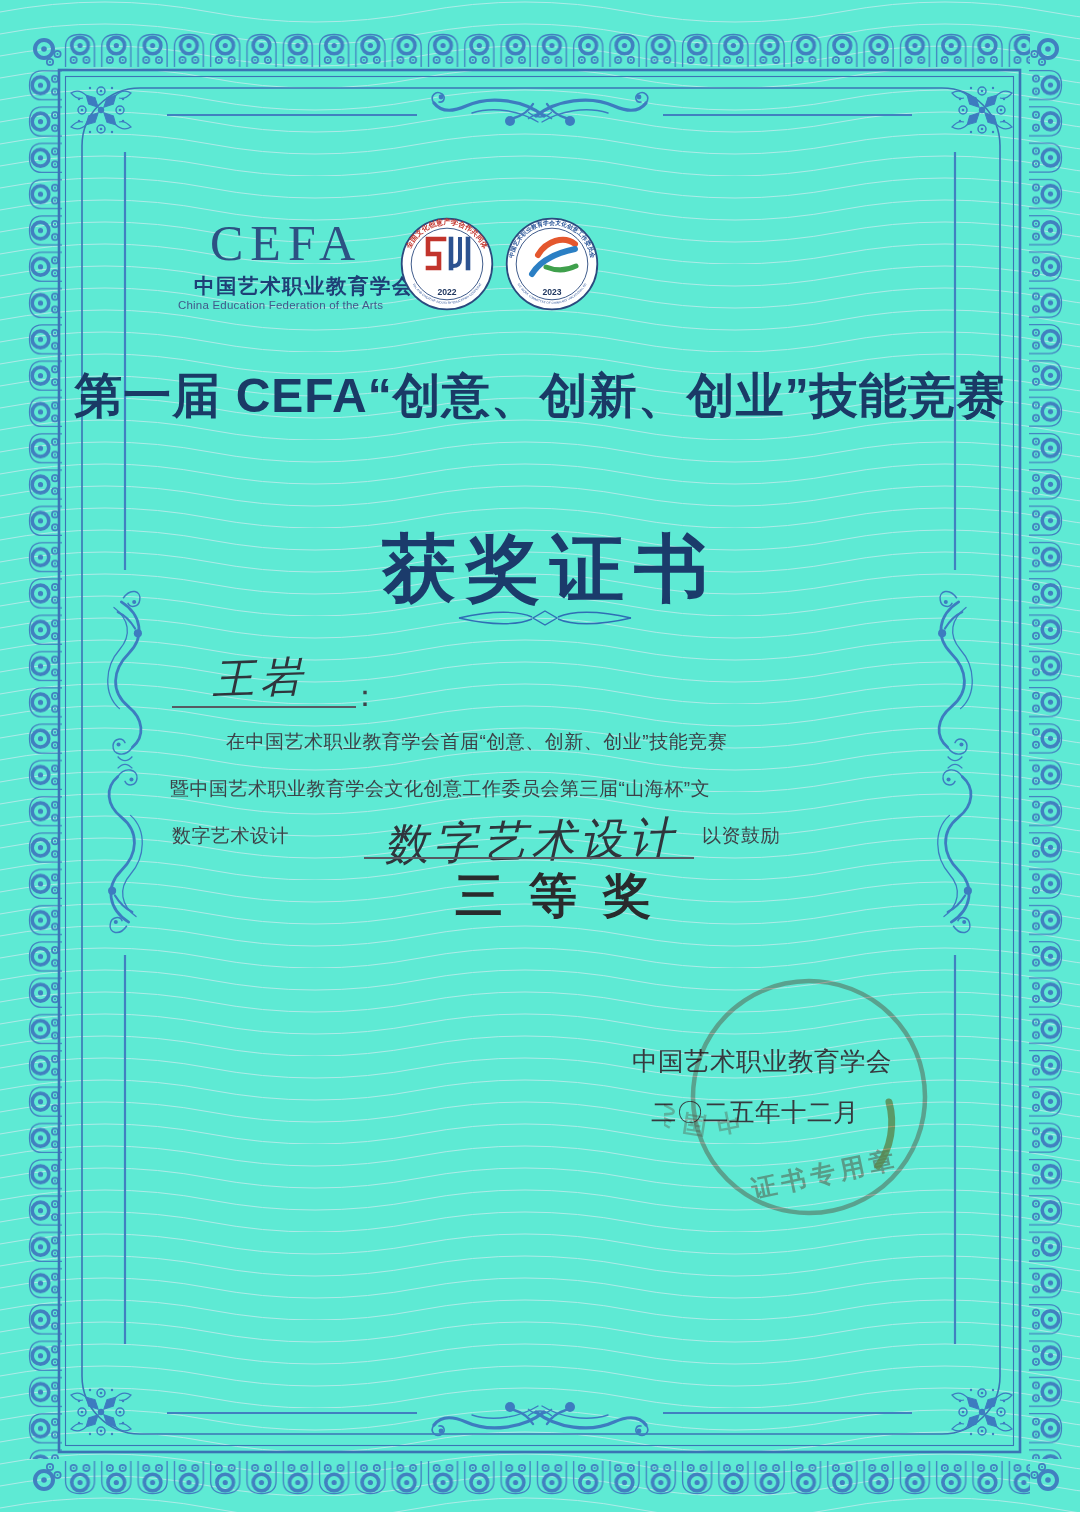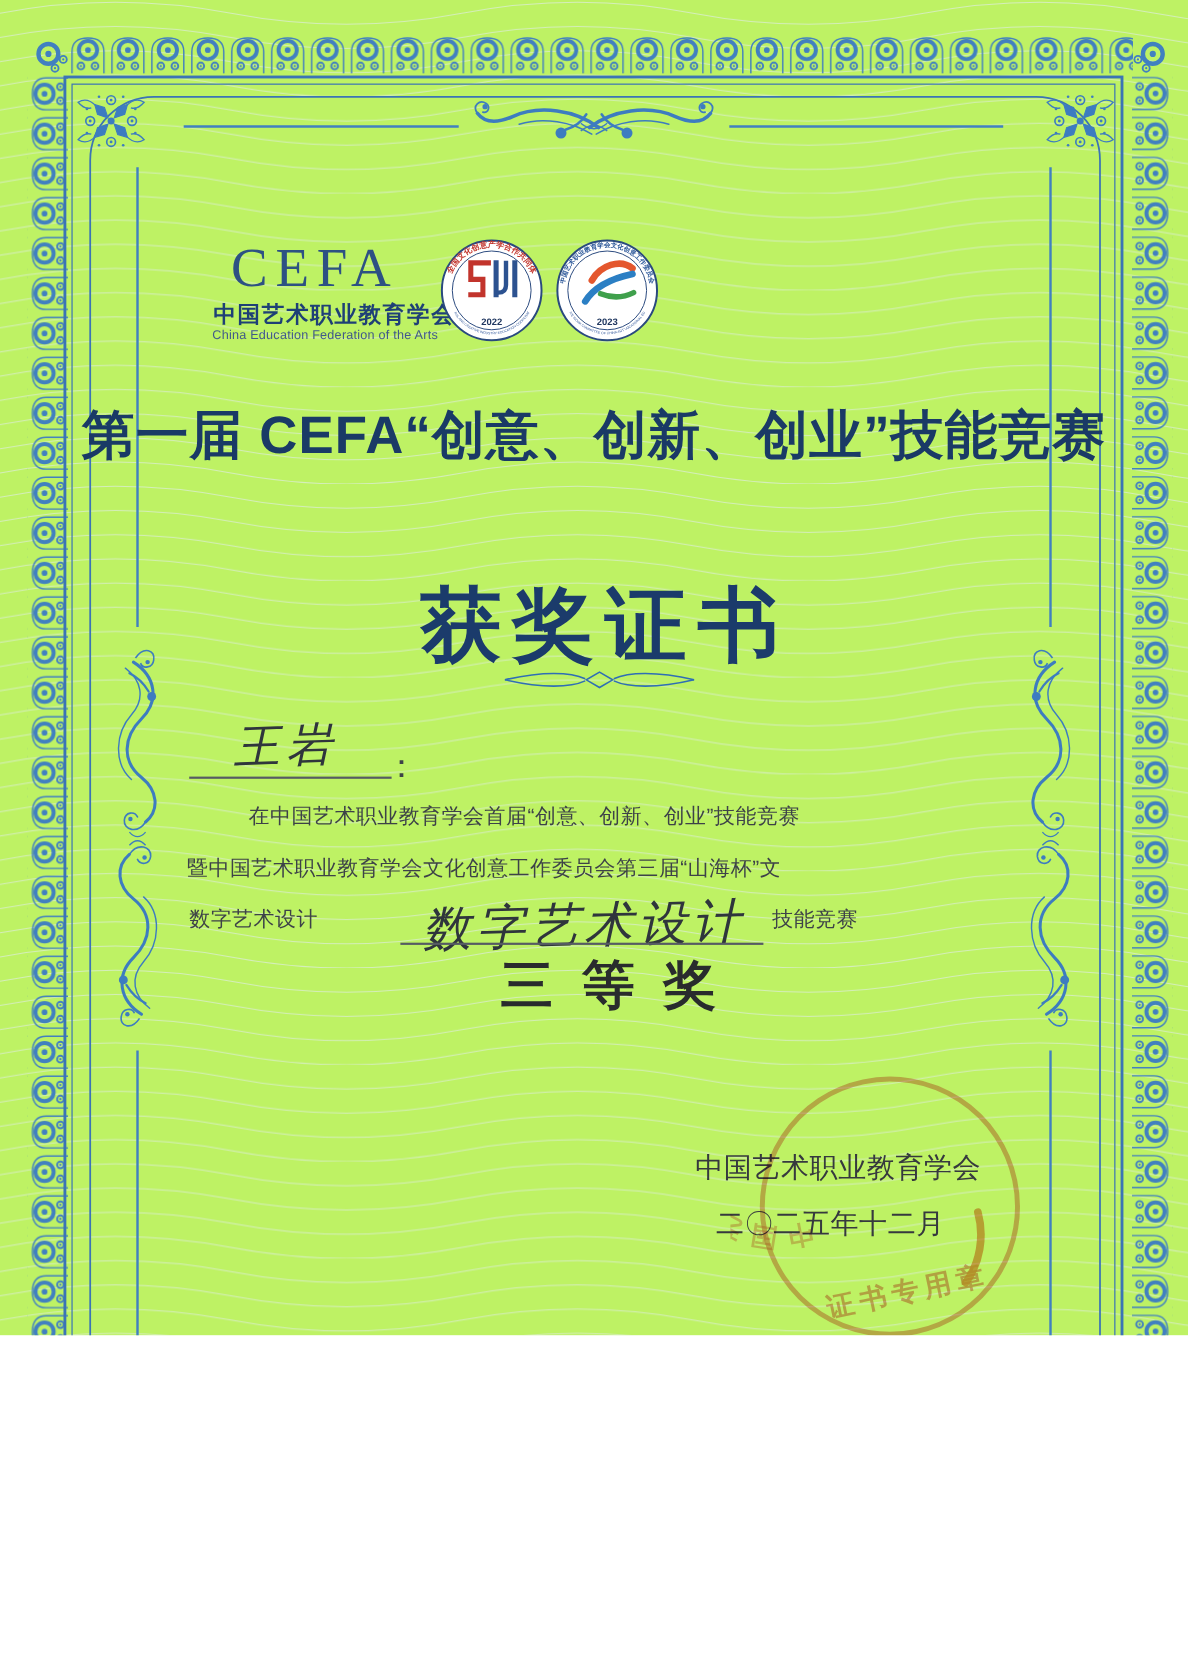--- a/index.html
+++ b/index.html
@@ -1,16 +1,16 @@
 <!DOCTYPE html>
 <html><head>
 <meta charset="utf-8">
 <style>
   html,body{margin:0;padding:0;background:#ffffff;}
-  .page{position:relative;width:1080px;height:1214px;background:#bef264;overflow:hidden;
+  .page{position:relative;width:1080px;height:1512px;background:#5eead4;overflow:hidden;
         font-family:"Liberation Sans","DejaVu Sans",sans-serif;}
   .abs{position:absolute;}
   svg.abs{display:block;}
   .txt{position:absolute;white-space:nowrap;}
   .center{left:0;width:1080px;text-align:center;}
   .logo-acronym{font-family:"Liberation Serif","DejaVu Serif",serif;font-size:50px;
                 letter-spacing:7px;color:#2d5183;}
   .org-cn{font-size:20.5px;font-weight:700;letter-spacing:1.5px;color:#1e4076;}
   .org-en{font-size:11.5px;color:#41598a;letter-spacing:0.2px;}
   .heading{font-size:48px;font-weight:700;color:#1a3a66;letter-spacing:1px;}
@@ -199,21 +199,21 @@
     </g>
     <use href="#flH" transform="translate(540,115)"></use>
     <use href="#flH" transform="translate(540,1413) scale(1,-1)"></use>
     <use href="#flV" transform="translate(125,762) scale(0.92)"></use>
     <use href="#flV" transform="translate(955,762) scale(-0.92,0.92)"></use>
     <use href="#lens" transform="translate(545,618)"></use>
   </svg>
 
   <div class="txt logo-acronym" style="left:210px;top:214px">CEFA</div>
   <div class="txt org-cn" style="left:194px;top:272px">中国艺术职业教育学会</div>
-  <div class="txt org-en" style="left:193px;top:299px">China Education Federation of the Arts</div>
+  <div class="txt org-en" style="left:178px;top:299px">China Education Federation of the Arts</div>
 
   <svg class="abs" style="left:399px;top:216px" width="96" height="96" viewBox="-48 -48 96 96">
     <circle r="45.3" fill="#ffffff" stroke="#2a4a7e" stroke-width="1.8"></circle>
     <circle r="35.8" fill="none" stroke="#2a4a7e" stroke-width="0.9"></circle>
     <defs>
       <path id="b1top" d="M-39.2,-4.1 A39.4,39.4 0 0 1 39.2,-4.1"></path>
       <path id="b1bot" d="M-34.6,20 A40,40 0 0 0 34.6,20"></path>
     </defs>
     <text font-size="7.2" fill="#c2342c" font-weight="bold"><textPath href="#b1top" startOffset="50%" text-anchor="middle">全国文化创意产学合作共同体</textPath></text>
     <text font-size="3.1" fill="#33599c"><textPath href="#b1bot" startOffset="50%" text-anchor="middle">NATIONAL CULTURAL AND CREATIVE INDUSTRY-EDUCATION COOPERATION COMMUNITY</textPath></text>
@@ -249,21 +249,21 @@
 
   <div class="txt hand" style="left:212px;top:650px;font-size:42px;letter-spacing:6px;transform:rotate(-2deg)">王岩</div>
   <div class="uline" style="left:172px;top:706px;width:184px"></div>
   <div class="txt body-ink" style="left:350px;top:676px;font-size:30px">：</div>
 
   <div class="txt body-ink" style="left:226px;top:729px">在中国艺术职业教育学会首届“创意、创新、创业”技能竞赛</div>
   <div class="txt body-ink" style="left:170px;top:776px">暨中国艺术职业教育学会文化创意工作委员会第三届“山海杯”文</div>
   <div class="txt body-ink" style="left:172px;top:823px">数字艺术设计</div>
   <div class="txt hand" style="left:384px;top:812px;font-size:44px;letter-spacing:5px;transform:rotate(-1.5deg)">数字艺术设计</div>
   <div class="uline" style="left:364px;top:857px;width:330px"></div>
-  <div class="txt body-ink" style="left:702px;top:823px">技能竞赛</div>
+  <div class="txt body-ink" style="left:702px;top:823px">以资鼓励</div>
 
   <div class="txt center award" style="top:864px">三等奖</div>
 
 
   <div class="txt sig" style="left:632px;top:1044px">中国艺术职业教育学会</div>
   <div class="txt sig" style="left:651px;top:1095px">二〇二五年十二月</div>
 
   <svg class="abs stamp-wrap" style="left:664px;top:952px" width="290" height="290">
     <defs>
       <path id="stRing" d="M58,145 a87,87 0 1 1 0.1,0"></path>

